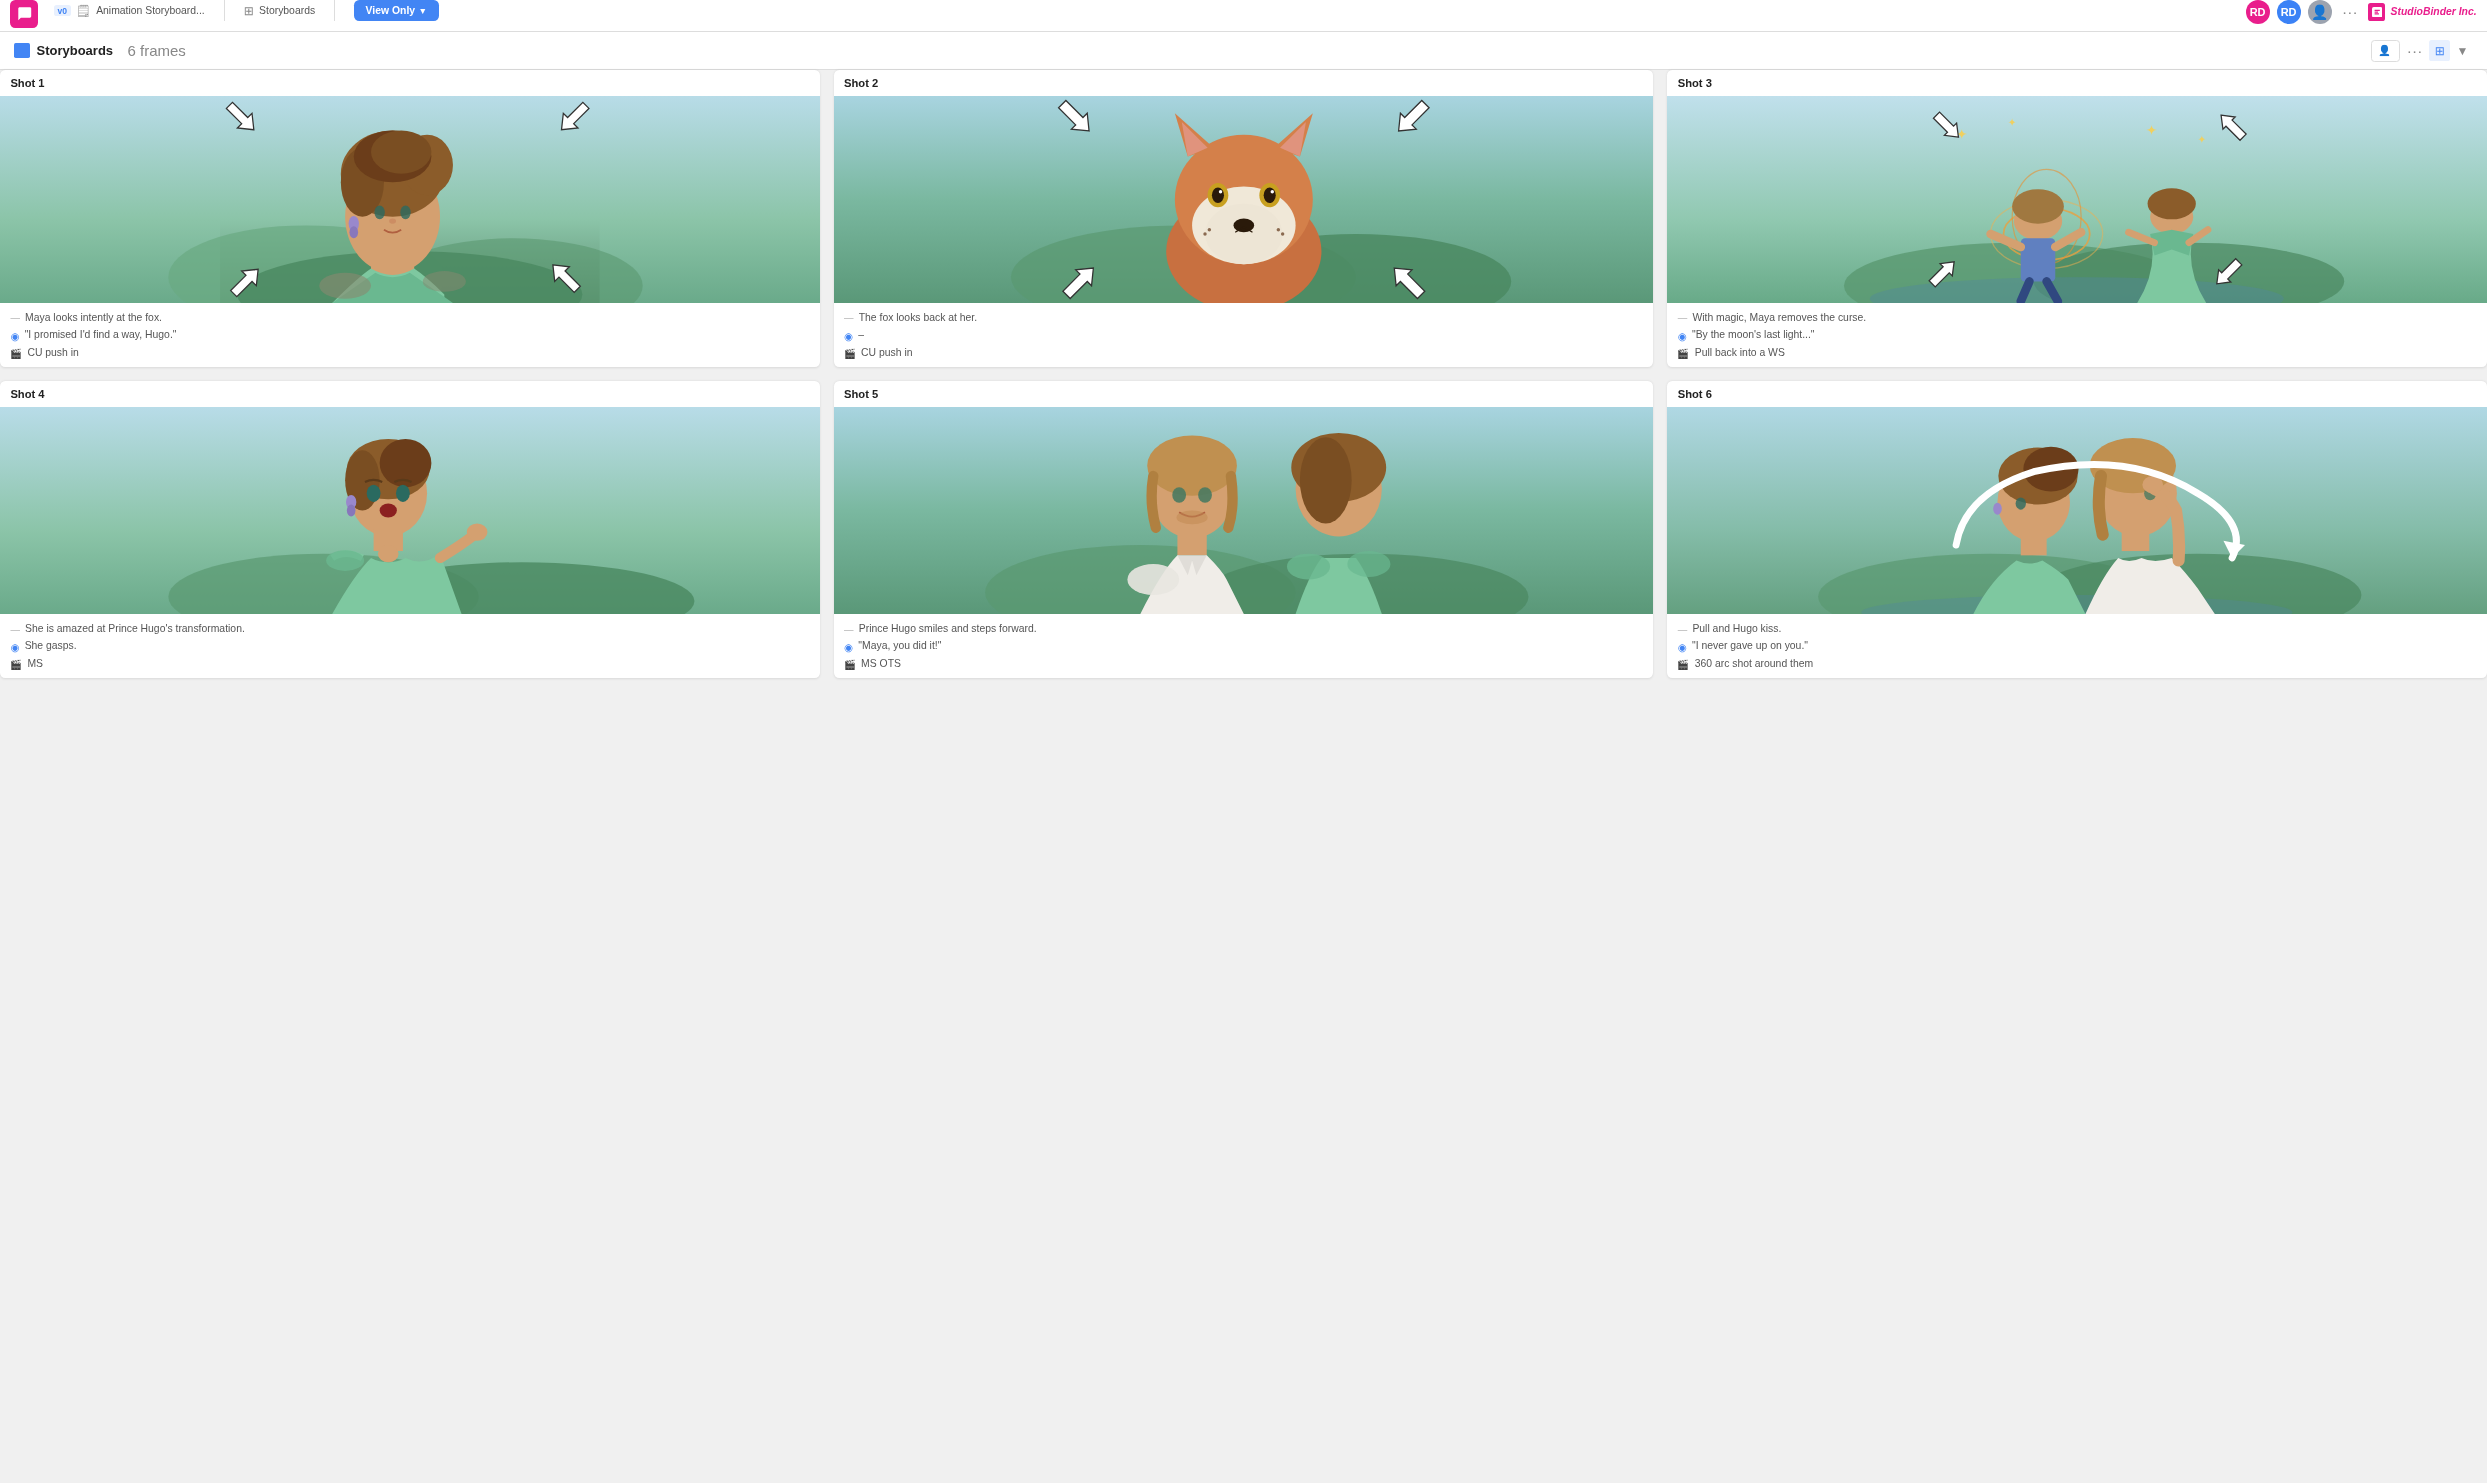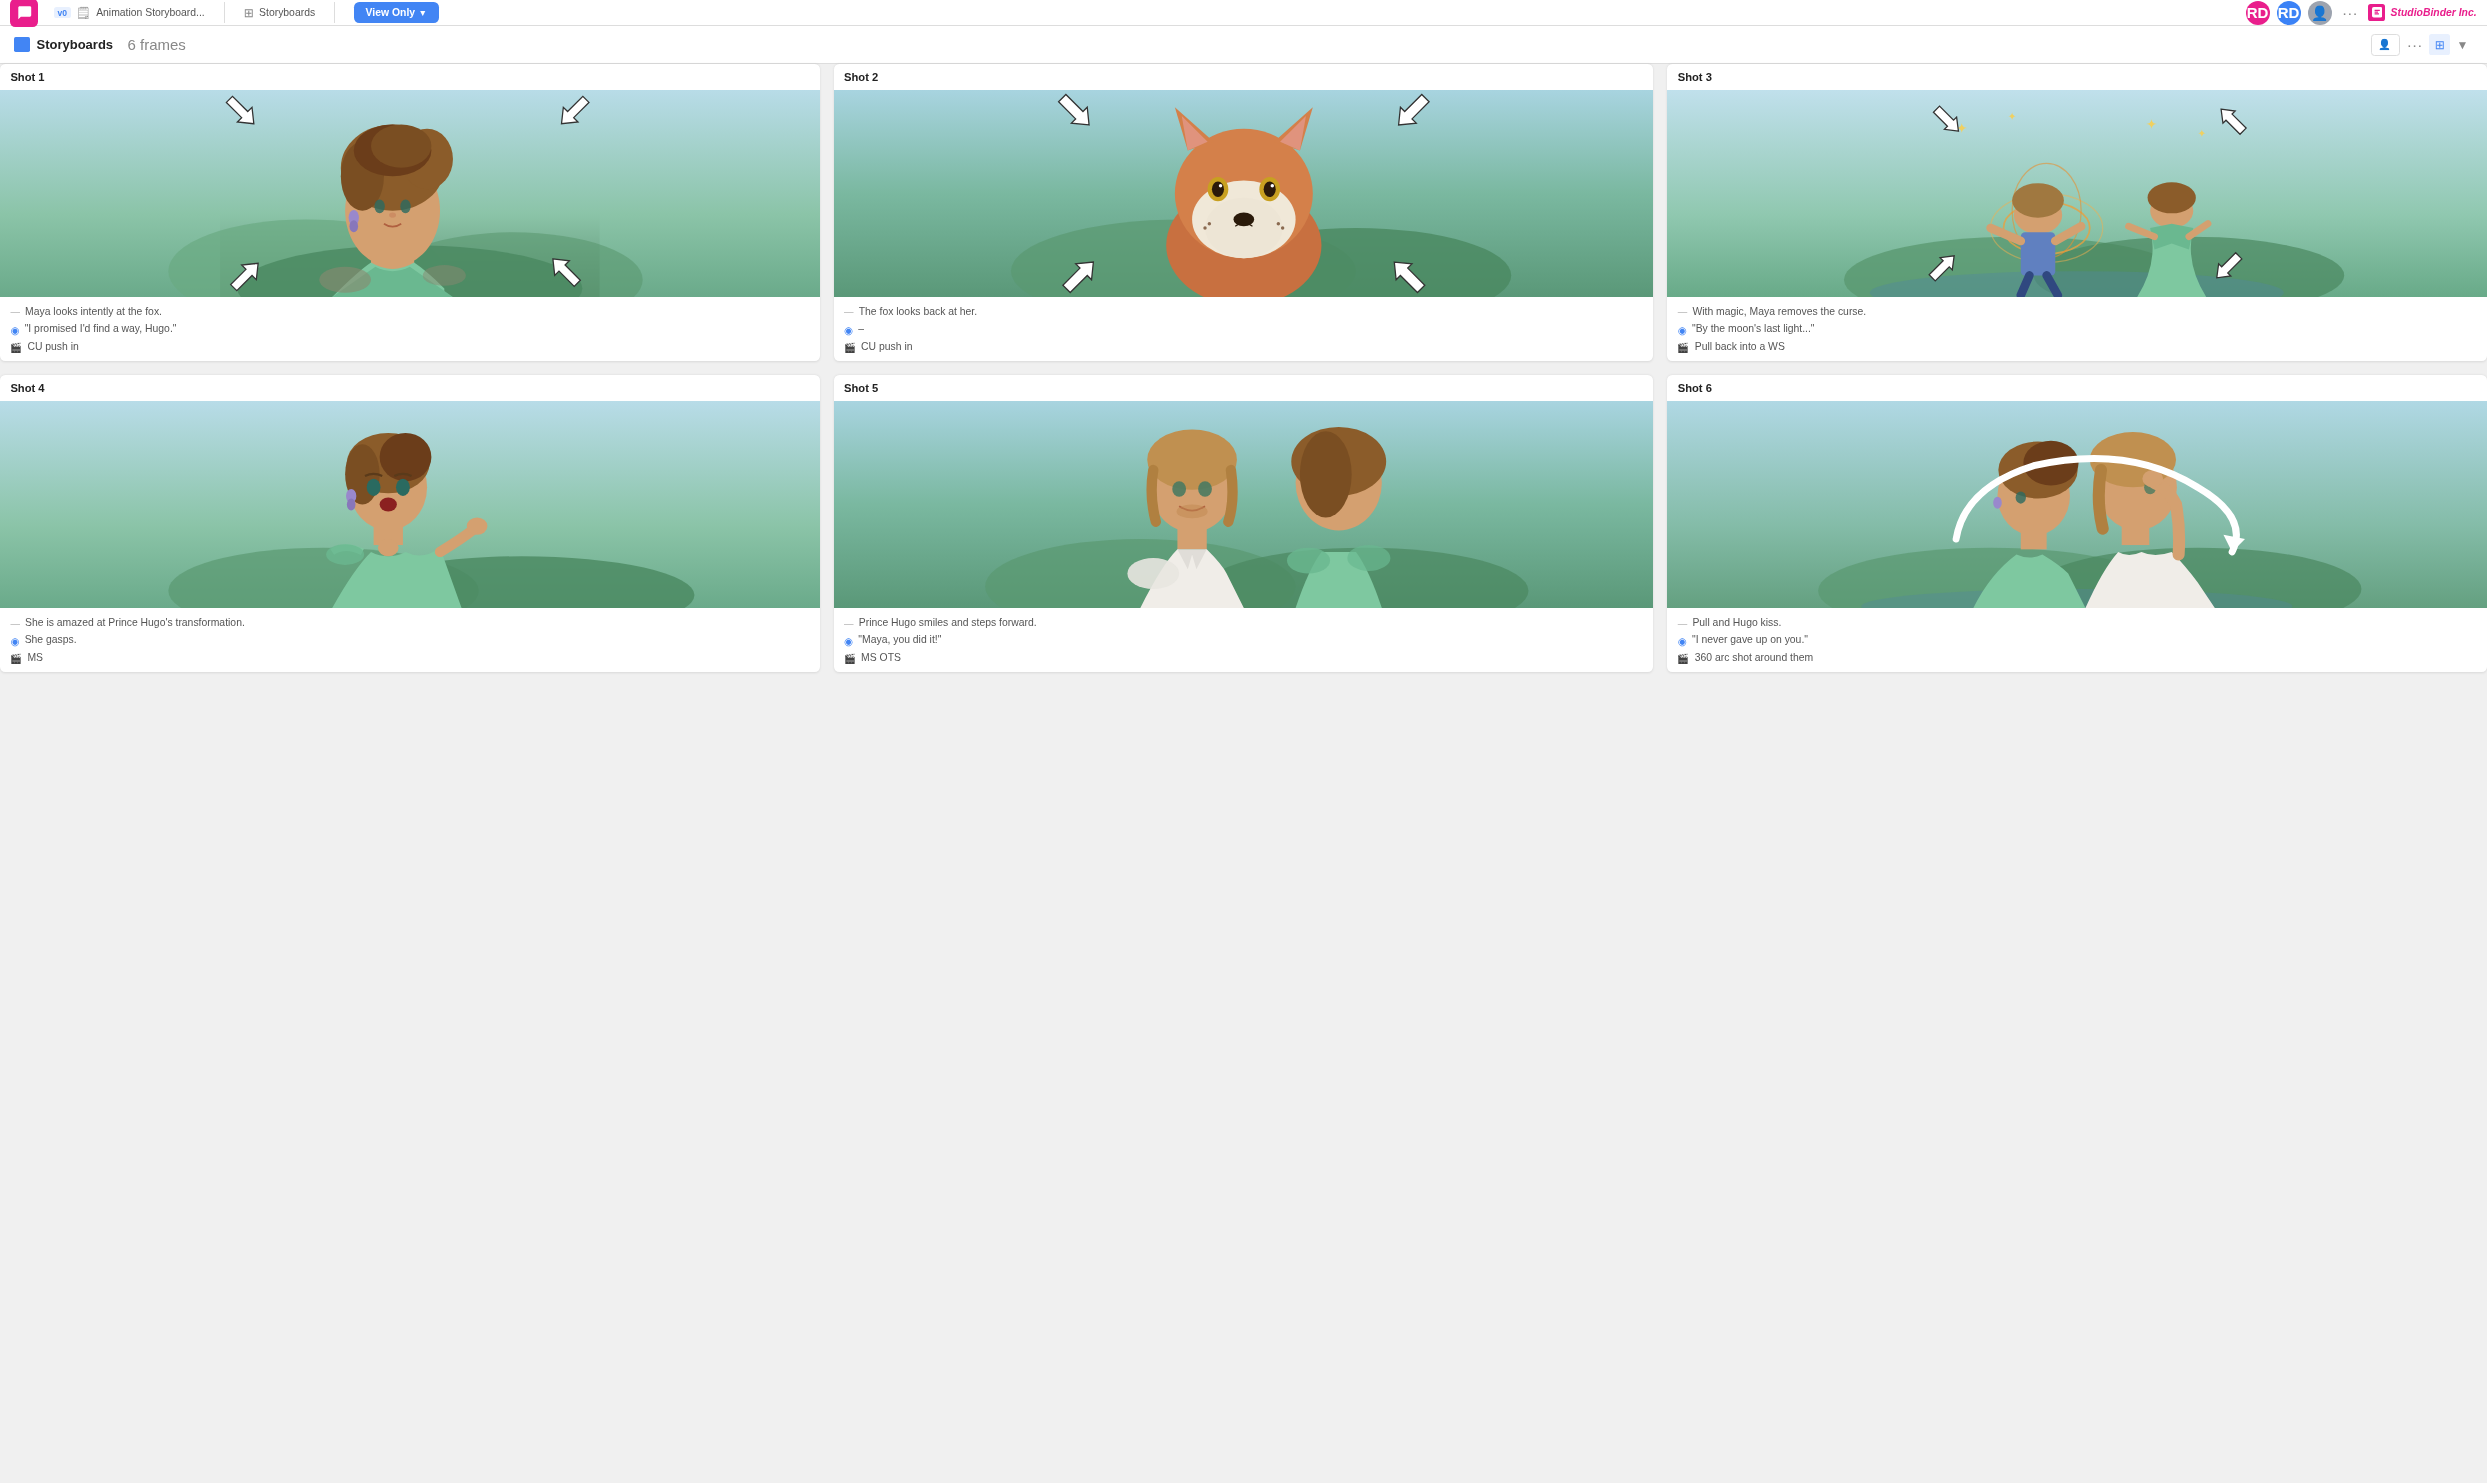--- a/index.html
+++ b/index.html
@@ -1,37 +1,37 @@
 <!DOCTYPE html>
 <html style="font-size:14px"><head>
   <meta charset="utf-8">
   <style>
     * { box-sizing: border-box; margin: 0; padding: 0; }
     body { font-family: -apple-system, BlinkMacSystemFont, 'Segoe UI', sans-serif; background: #f0f0f0; font-size: 11.2px; color: #333; }
 
     
     .topnav {
-      display: flex; align-items: center; height: 26px;
+      display: flex; align-items: flex-start; height: 32px;
       background: #fff; border-bottom: 0.9px solid #ddd;
       padding: 0 10.4px; gap: 7px;
     }
     .nav-logo { width: 28px; height: 28px; background: #e91e8c; border-radius: 5.2px; display: flex; align-items: center; justify-content: center; }
     .nav-logo svg { width: 15.5px; height: 15.5px; fill: #fff; }
     .nav-tab { display: flex; align-items: center; gap: 5.2px; padding: 3.5px 8.6px; border-radius: 3.5px; font-size: 10.4px; color: #555; cursor: pointer; }
     .nav-tab .v0 { background: #e8f0fe; color: #4285f4; font-size: 8.6px; padding: 0.9px 3.5px; border-radius: 2.6px; font-weight: 600; }
     .nav-tab-icon { color: #888; font-size: 12px; }
     .nav-divider { width: 0.9px; height: 21px; background: #ddd; margin: 0 3.5px; }
     .view-only-btn {
       background: #4285f4; color: #fff; border: none; border-radius: 5.2px;
       padding: 5.2px 12px; font-size: 10.4px; font-weight: 600; cursor: pointer;
       display: flex; align-items: center; gap: 3.5px; margin-left: 8px;
     }
     .view-only-btn .arrow { font-size: 8.6px; }
     .nav-right { margin-left: auto; display: flex; align-items: center; gap: 7px; }
-    .avatar { width: 24px; height: 24px; border-radius: 50%; display: flex; align-items: center; justify-content: center; font-size: 15px; font-weight: 700; color: #fff; }
+    .avatar { width: 24px; height: 24px; border-radius: 50%; display: flex; align-items: center; justify-content: center; font-size: 11px; font-weight: 700; color: #fff; }
     .avatar-pink { background: #e91e8c; }
     .avatar-blue { background: #3b82f6; }
     .avatar-gray { background: #9ca3af; font-size: 14px; }
     .nav-dots { color: #888; font-size: 15.5px; cursor: pointer; padding: 0 3.5px; }
     .nav-studio { display: flex; align-items: center; gap: 5.2px; font-size: 10.4px; font-weight: 600; color: #e91e8c; cursor: pointer; font-style: italic; }
     .nav-studio-icon { width: 17.3px; height: 17.3px; background: #e91e8c; border-radius: 2.6px; display: flex; align-items: center; justify-content: center; }
 
     
     .subnav {
       display: flex; align-items: center; height: 38px;

